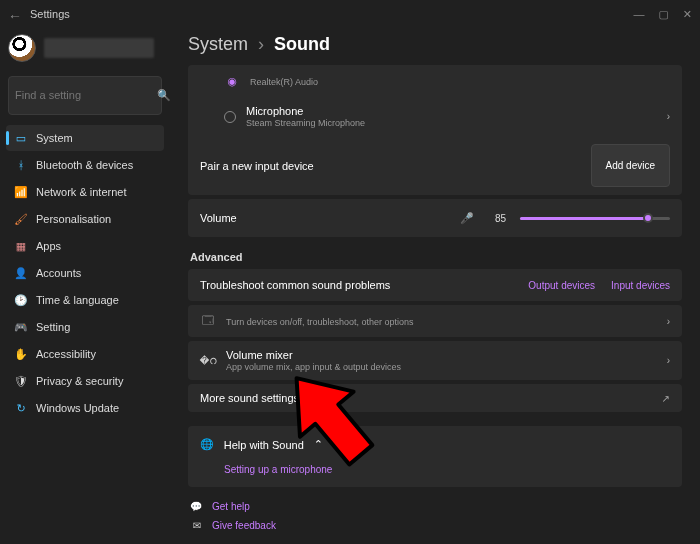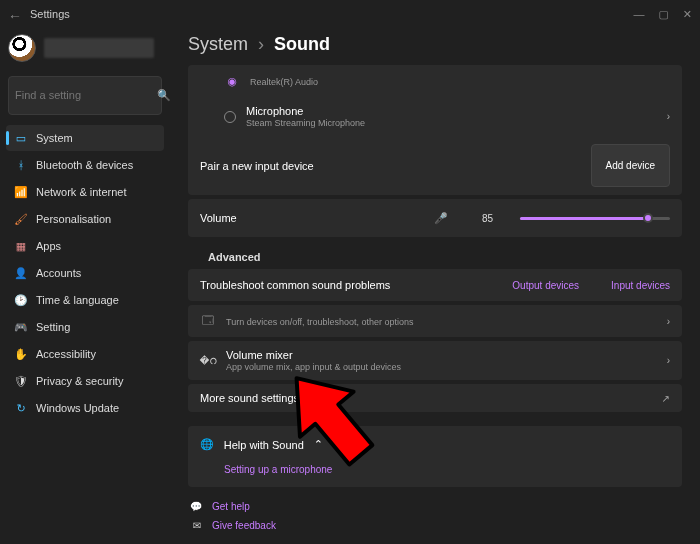--- a/index.html
+++ b/index.html
@@ -28,31 +28,31 @@
 .breadcrumb .sep { color: #888; font-weight: 400; }
 .card { background: #2b2b2b; border-radius: 4px; margin-bottom: 4px; }
 .row { display: flex; align-items: center; padding: 8px 12px; gap: 10px; }
 .row.sub { padding-left: 36px; }
 .row .rico { width: 16px; height: 16px; display: flex; align-items: center; justify-content: center; color: #ccc; flex-shrink: 0; }
 .row .text { flex: 1; }
 .row .text .title { font-size: 11px; color: #fff; }
 .row .text .desc { font-size: 9px; color: #999; margin-top: 1px; }
 .row .chev { color: #aaa; font-size: 10px; }
 .pill-btn { background: #373737; border: 1px solid #444; color: #fff; padding: 15px 14px; border-radius: 4px; font-size: 10px; }
-.volrow { display: flex; align-items: center; padding: 12px 12px; gap: 27px; }
+.volrow { display: flex; align-items: center; padding: 12px 12px; gap: 14px; }
 .volrow .label { font-size: 11px; }
 .volrow .spacer { flex: 1; }
 .volrow .mic { color: #ccc; font-size: 11px; }
 .volrow .val { font-size: 10px; color: #ddd; width: 18px; text-align: right; }
 .slider { position: relative; width: 150px; height: 14px; }
 .slider .track { position: absolute; top: 6px; left: 0; right: 0; height: 3px; background: #555; border-radius: 2px; }
 .slider .fill { position: absolute; top: 6px; left: 0; height: 3px; background: #c77dff; border-radius: 2px; }
 .slider .thumb { position: absolute; top: 2px; width: 10px; height: 10px; background: #c77dff; border: 2px solid #444; border-radius: 50%; transform: translateX(-50%); }
-.section-label { font-size: 11px; font-weight: 600; color: #ddd; margin: 14px 0 6px 20px; }
-.linkrow { display: flex; align-items: center; padding: 10px 12px; gap: 16px; }
+.section-label { font-size: 11px; font-weight: 600; color: #ddd; margin: 14px 0 6px 2px; }
+.linkrow { display: flex; align-items: center; padding: 10px 12px; }
 .linkrow .title { flex: 1; font-size: 11px; }
 .linkrow .link { color: #c77dff; font-size: 10px; margin-left: 16px; }
 .help-row { padding: 12px 12px; display: flex; align-items: center; gap: 10px; }
 .help-sub { padding: 0 12px 12px 36px; }
 .help-sub a { color: #c77dff; font-size: 10px; text-decoration: none; }
 .footer-links { margin-top: 10px; padding-left: 2px; }
 .footer-links .fl { display: flex; align-items: center; gap: 8px; padding: 4px 0; color: #c77dff; font-size: 10px; }
 .footer-links .fl .fico { color: #ccc; width: 14px; text-align: center; }
 .radio { width: 12px; height: 12px; border: 1.5px solid #888; border-radius: 50%; display: inline-block; }
 .ext { color: #aaa; font-size: 10px; }

